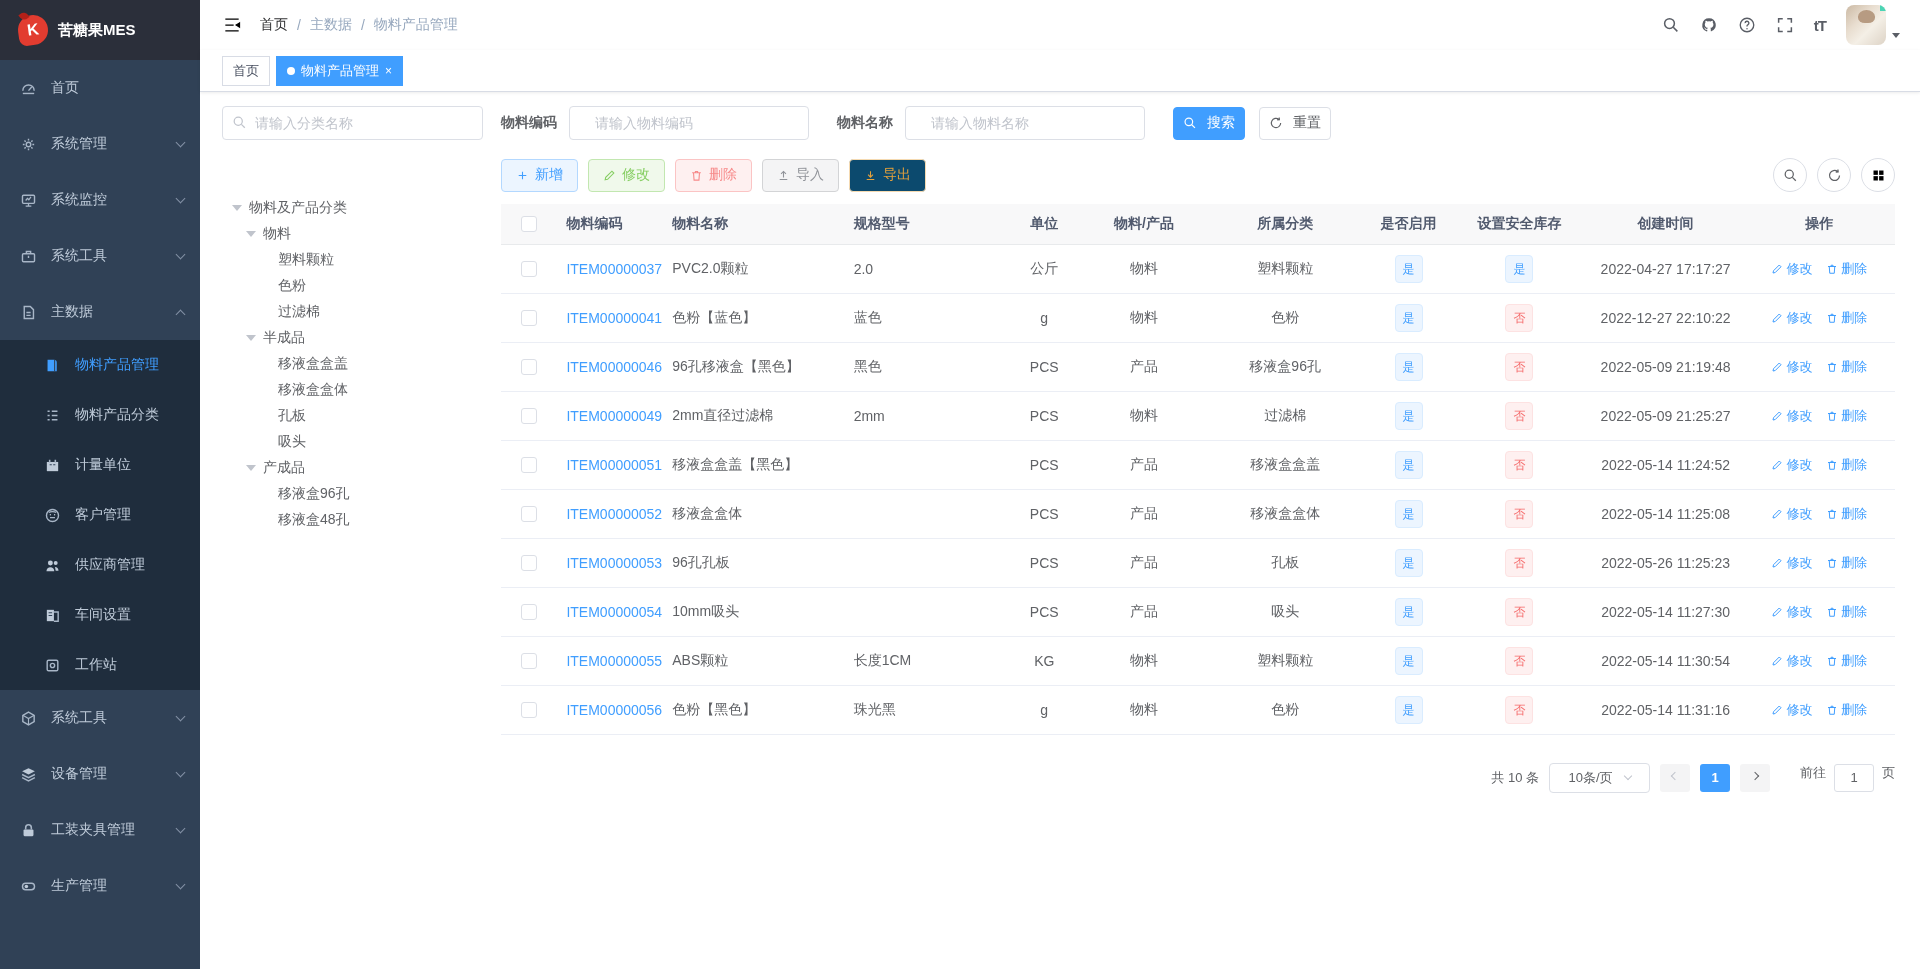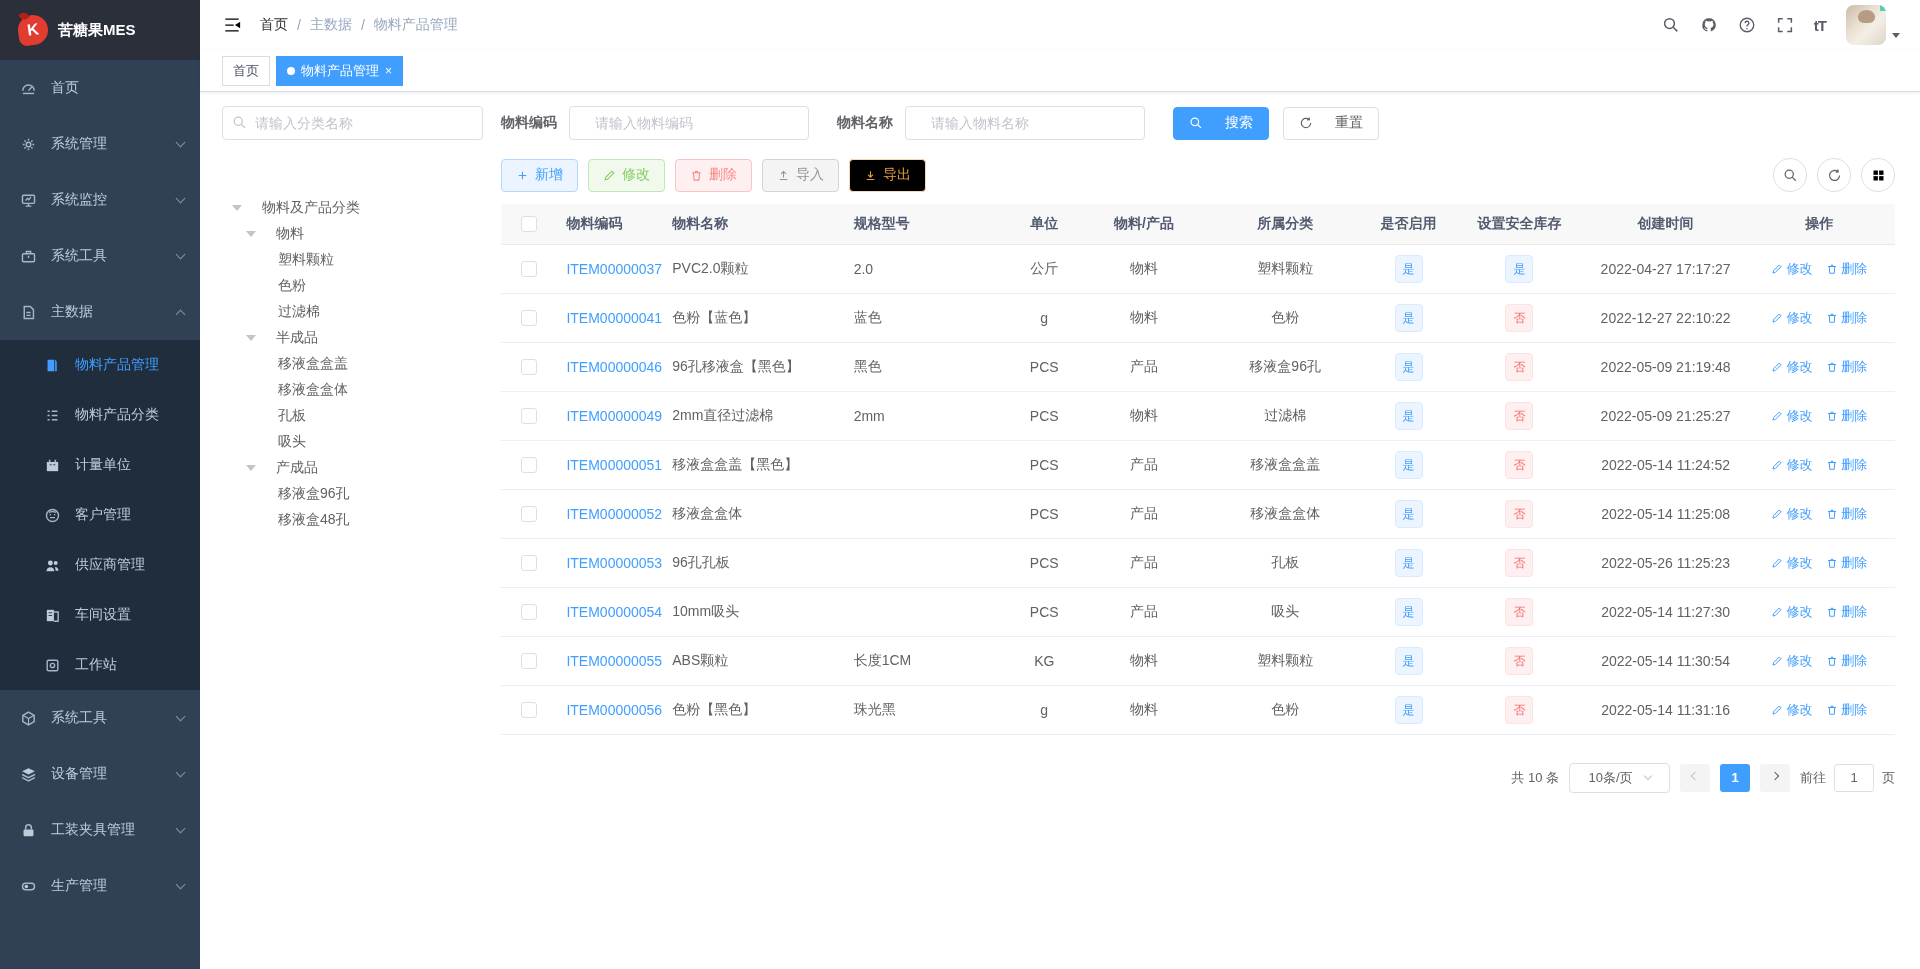--- a/index.html
+++ b/index.html
@@ -59,48 +59,48 @@
 
   
   .tree-panel { width:261px; flex:0 0 261px; }
   .tree-search { position:relative; }
   .tree-search input, .filter-input input { width:100%; height:34px; border:1px solid #dcdfe6; border-radius:4px;
     font-size:14px; color:#606266; padding:0 12px 0 32px; outline:none;
     font-family:"Liberation Sans","DejaVu Sans",sans-serif; }
   .tree-search input::placeholder, .filter-input input::placeholder { color:#c0c4cc; }
   .tree-search svg { position:absolute; left:10px; top:9px; width:15px; height:15px; stroke:#c0c4cc; }
   .tree { margin-top:55px; font-size:14px; color:#606266; }
-  .tree-row { height:26px; display:flex; align-items:center; cursor:pointer; gap:20px; }
+  .tree-row { height:26px; display:flex; align-items:center; cursor:pointer; gap:7px; }
   .caret-down { width:0; height:0; border-left:5px solid transparent; border-right:5px solid transparent;
     border-top:6px solid #c0c4cc; }
   .ind1 { padding-left:10px; } .ind2 { padding-left:24px; } .ind3 { padding-left:56px; }
 
   
   .right-panel { flex:1; min-width:0; }
   .filter-row { display:flex; align-items:center; gap:10px; }
   .filter-label { font-size:14px; font-weight:bold; color:#606266; margin-right:2px; }
   .filter-input { width:240px; }
   .filter-input input { padding-left:25px; }
   .btn { height:33px; border-radius:4px; border:1px solid #dcdfe6; background:#fff; color:#606266;
-    font-size:14px; display:inline-flex; align-items:center; gap:22px; padding:0 15px; cursor:pointer;
+    font-size:14px; display:inline-flex; align-items:center; gap:10px; padding:0 9px; cursor:pointer;
     font-family:"Liberation Sans","DejaVu Sans",sans-serif; }
   .btn svg { width:14px; height:14px; stroke:currentColor; }
   .btn-primary { background:#409eff; border-color:#409eff; color:#fff; margin-left:18px; }
   .btn-reset { margin-left:4px; }
 
   .toolbar-row { margin-top:18px; display:flex; align-items:center; }
   .tbtn { height:33px; border-radius:4px; font-size:14px; display:inline-flex; align-items:center;
     gap:6px; padding:0 14px; cursor:pointer; border:1px solid; margin-right:10px;
     font-family:"Liberation Sans","DejaVu Sans",sans-serif; background:#fff; }
   .tbtn svg { width:13px; height:13px; stroke:currentColor; }
   .tbtn-add    { background:#ecf5ff; border-color:#b3d8ff; color:#409eff; }
   .tbtn-edit   { background:#f0f9eb; border-color:#c2e7b0; color:#85ce61; }
   .tbtn-del    { background:#fef0f0; border-color:#fbc4c4; color:#f78989; }
   .tbtn-import { background:#f4f4f5; border-color:#d3d4d6; color:#909399; }
-  .tbtn-export { background:#000000; border-color:#f5dab1; color:#e6a23c;justify-content:center; }
+  .tbtn-export { background:#0c4a6e; border-color:#f5dab1; color:#e6a23c;justify-content:center; }
   .toolbar-right { margin-left:auto; display:flex; gap:10px; }
   .circle-btn { width:34px; height:34px; border-radius:50%; border:1px solid #dcdfe6; background:#fff;
     display:flex; align-items:center; justify-content:center; cursor:pointer; }
   .circle-btn svg { width:15px; height:15px; stroke:#606266; }
 
   
   table { margin-top:12px; width:100%; border-collapse:collapse; table-layout:fixed; font-size:14px; }
   thead th { background:#f8f8f9; color:#515a6e; font-weight:bold; height:40px; text-align:center;
     border-bottom:1px solid #e8eaec; }
   tbody td { height:49px; border-bottom:1px solid #ebeef5; color:#606266; text-align:center; }
@@ -122,21 +122,21 @@
   .page-size { width:101px; height:30px; border:1px solid #dcdfe6; border-radius:4px; display:flex;
     align-items:center; justify-content:center; gap:12px; color:#606266; cursor:pointer; }
   .page-size .chev { border-color:#c0c4cc; width:6px; height:6px; }
   .pg-btn { width:30px; height:28px; background:#f4f4f5; border-radius:3px; display:flex;
     align-items:center; justify-content:center; cursor:pointer; }
   .pg-btn .chev { width:6px; height:6px; border-color:#606266; }
   .pg-btn .chev.left { transform:rotate(135deg); border-color:#c0c4cc; }
   .pg-btn .chev.right { transform:rotate(-45deg); }
   .pg-current { width:30px; height:28px; background:#409eff; color:#fff; border-radius:3px;
     display:flex; align-items:center; justify-content:center; font-weight:bold; cursor:default; }
-  .goto { display:flex; align-items:center; gap:8px; margin-left:0; }
+  .goto { display:flex; gap:8px; margin-left:20px; }
   .goto input { width:40px; height:28px; border:1px solid #dcdfe6; border-radius:3px; text-align:center;
     font-size:13px; color:#606266; outline:none; font-family:"Liberation Sans","DejaVu Sans",sans-serif; }
 </style>
 </head>
 <body>
 
 <svg width="0" height="0" style="position:absolute">
   <defs>
     <g id="i-search">
         <circle cx="10" cy="10" r="6.5" fill="none" stroke-width="2"></circle>

